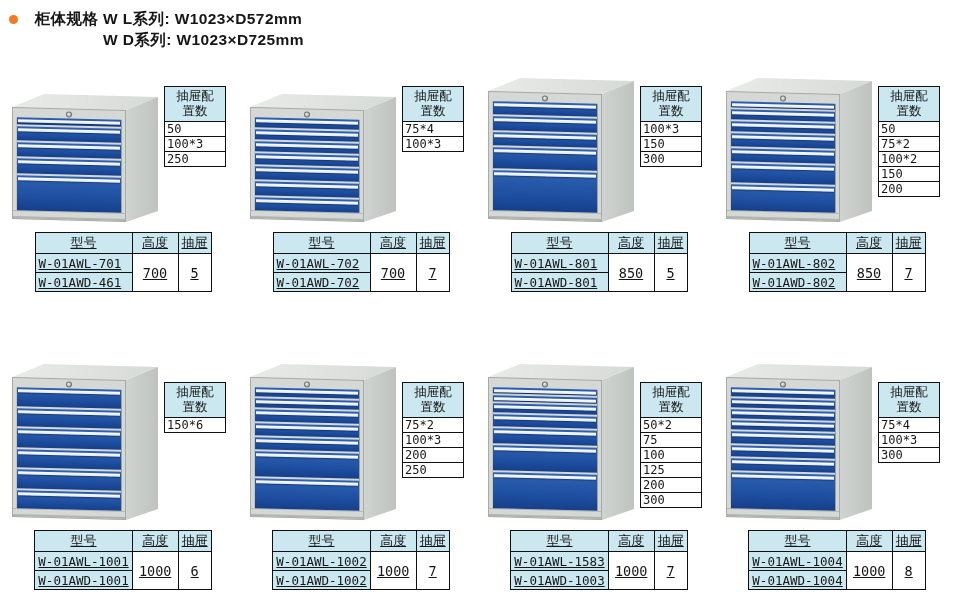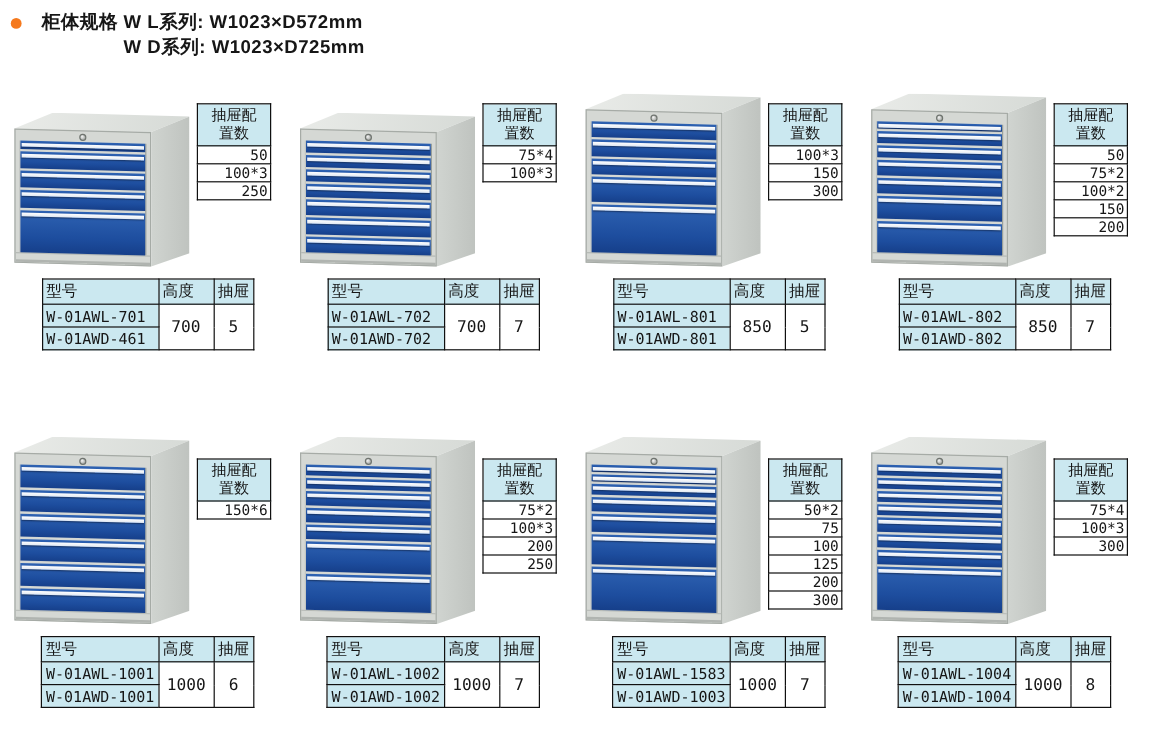--- a/index.html
+++ b/index.html
@@ -22,21 +22,21 @@
   .page-header{display:flex;align-items:flex-start;padding:8px 0 0 9px;}
   .bullet{width:9px;height:9px;border-radius:50%;background:var(--bullet);
     margin:7px 15px 0 0;flex:0 0 9px;}
   .title-lines{font-weight:bold;font-size:15.5px;line-height:21px;letter-spacing:.4px;text-align:center;}
   .title-line2{padding-left:70px;}
 
   
   .products-row{display:flex;padding-left:4px;}
   #row-1{margin-top:28px;}
   #row-2{margin-top:62px;}
-  .product{width:238px;flex:0 0 238px;}
+  .product{width:238px;flex:0 0 238px;text-decoration:underline;}
   .upper{position:relative;}
   .product.r1 .upper{height:150px;}
   .product.r2 .upper{height:172px;}
 
   
   .cabinet{position:absolute;left:8px;bottom:2px;width:146px;height:calc(var(--H) + 20px);}
   .cab-topface{position:absolute;top:0;left:0;width:146px;height:17px;
     background:linear-gradient(100deg,var(--cab-gray-light),#d6dad6);
     clip-path:polygon(0 13px,114px 16px,146px 3px,32px 0);}
   .cab-side{position:absolute;left:114px;top:0;width:32px;height:calc(var(--H) + 19px);
@@ -60,28 +60,28 @@
   .cab-base{flex:0 0 8px;border-top:1px solid #b5b9b5;
     box-shadow:inset 0 -2px 0 #b0b4b0;}
 
   
   .config-table{position:absolute;top:8px;right:16px;border-collapse:collapse;background:#fff;}
   .product.r2 .config-table{top:28px;}
   .config-table th,.config-table td{border:1.5px solid var(--border-dark);}
   .config-table th{background:var(--lightblue);width:61px;padding:2px 2px;
     font-size:12.5px;line-height:15px;font-weight:normal;text-align:center;}
   .config-table th span{display:block;}
-  .config-table td{height:15px;padding:0 2px;text-align:right;
+  .config-table td{height:15px;padding:0 2px;text-align:left;
     font-family:"DejaVu Sans Mono","Liberation Mono",monospace;font-size:12px;}
 
   
   .model-table{border-collapse:collapse;margin:4px auto 0;background:#fff;}
   .model-table th,.model-table td{border:1.6px solid var(--border-dark);}
   .model-table th{background:var(--lightblue);height:21px;font-size:13px;
-    font-weight:normal;text-align:left;padding:1px 3px;}
+    font-weight:normal;text-align:center;padding:1px 3px;}
   .col-model{width:97px;} .col-height{width:46px;} .col-drawer{width:33px;}
   .model-cell{background:var(--lightblue);height:19px;padding:1px 3px;
     font-family:"DejaVu Sans Mono","Liberation Mono",monospace;
     font-size:12.5px;white-space:nowrap;text-align:left;}
   .val-cell{text-align:center;
     font-family:"DejaVu Sans Mono","Liberation Mono",monospace;font-size:13.5px;}
 </style>
 </head>
 <body>
 

